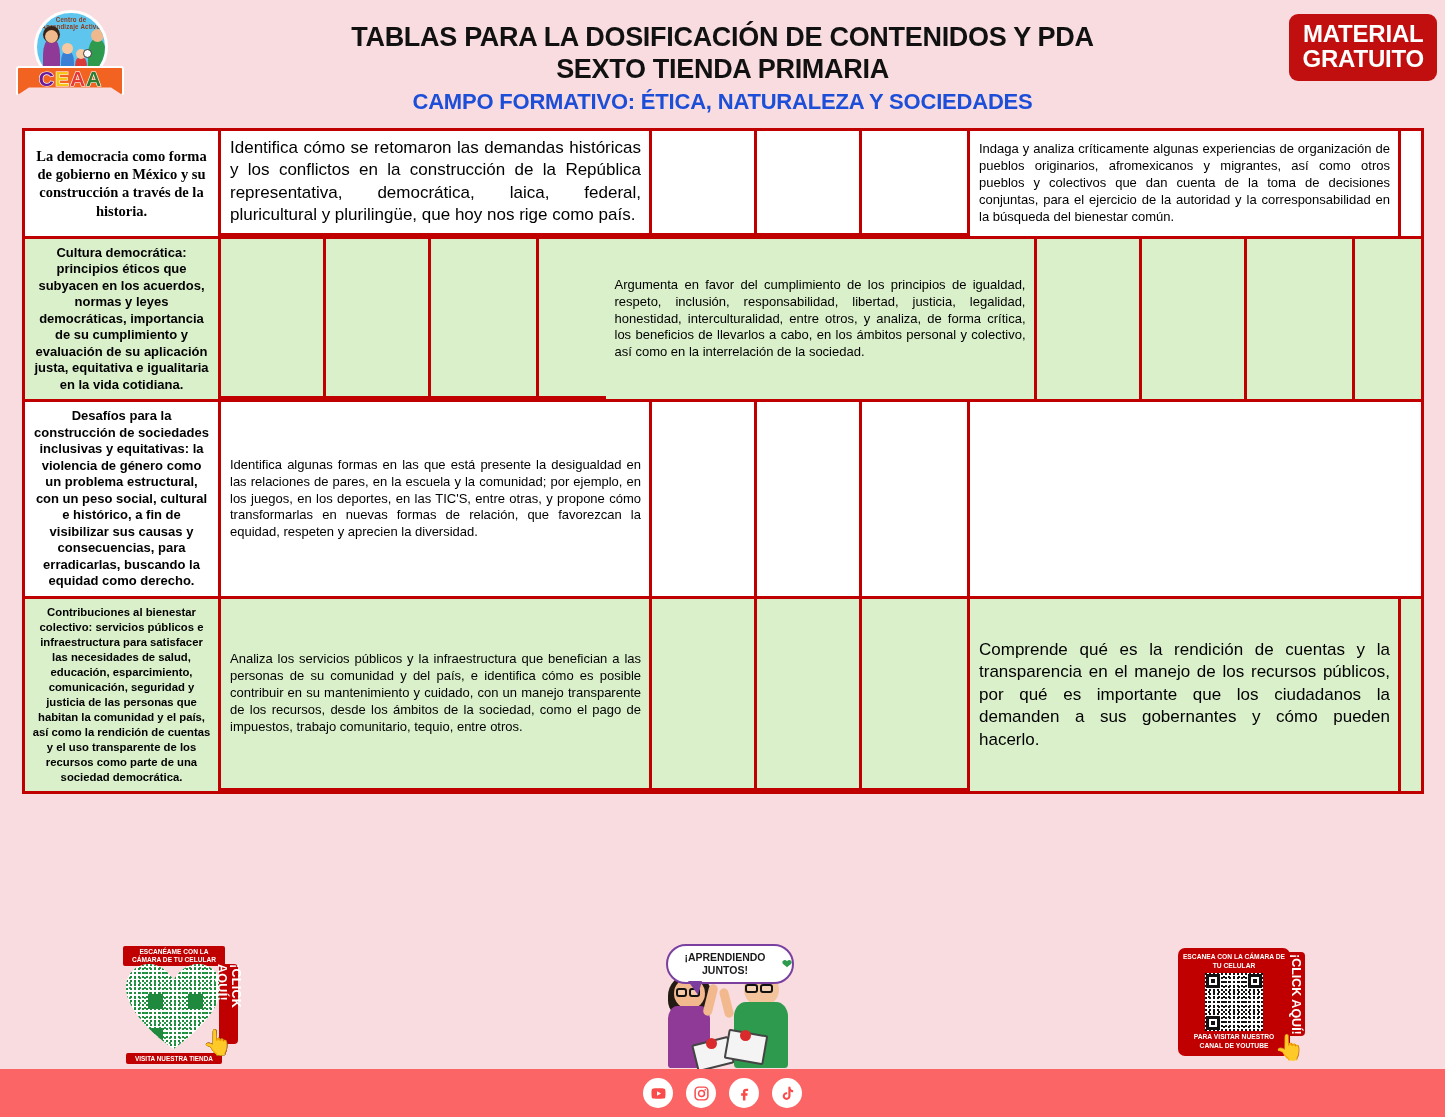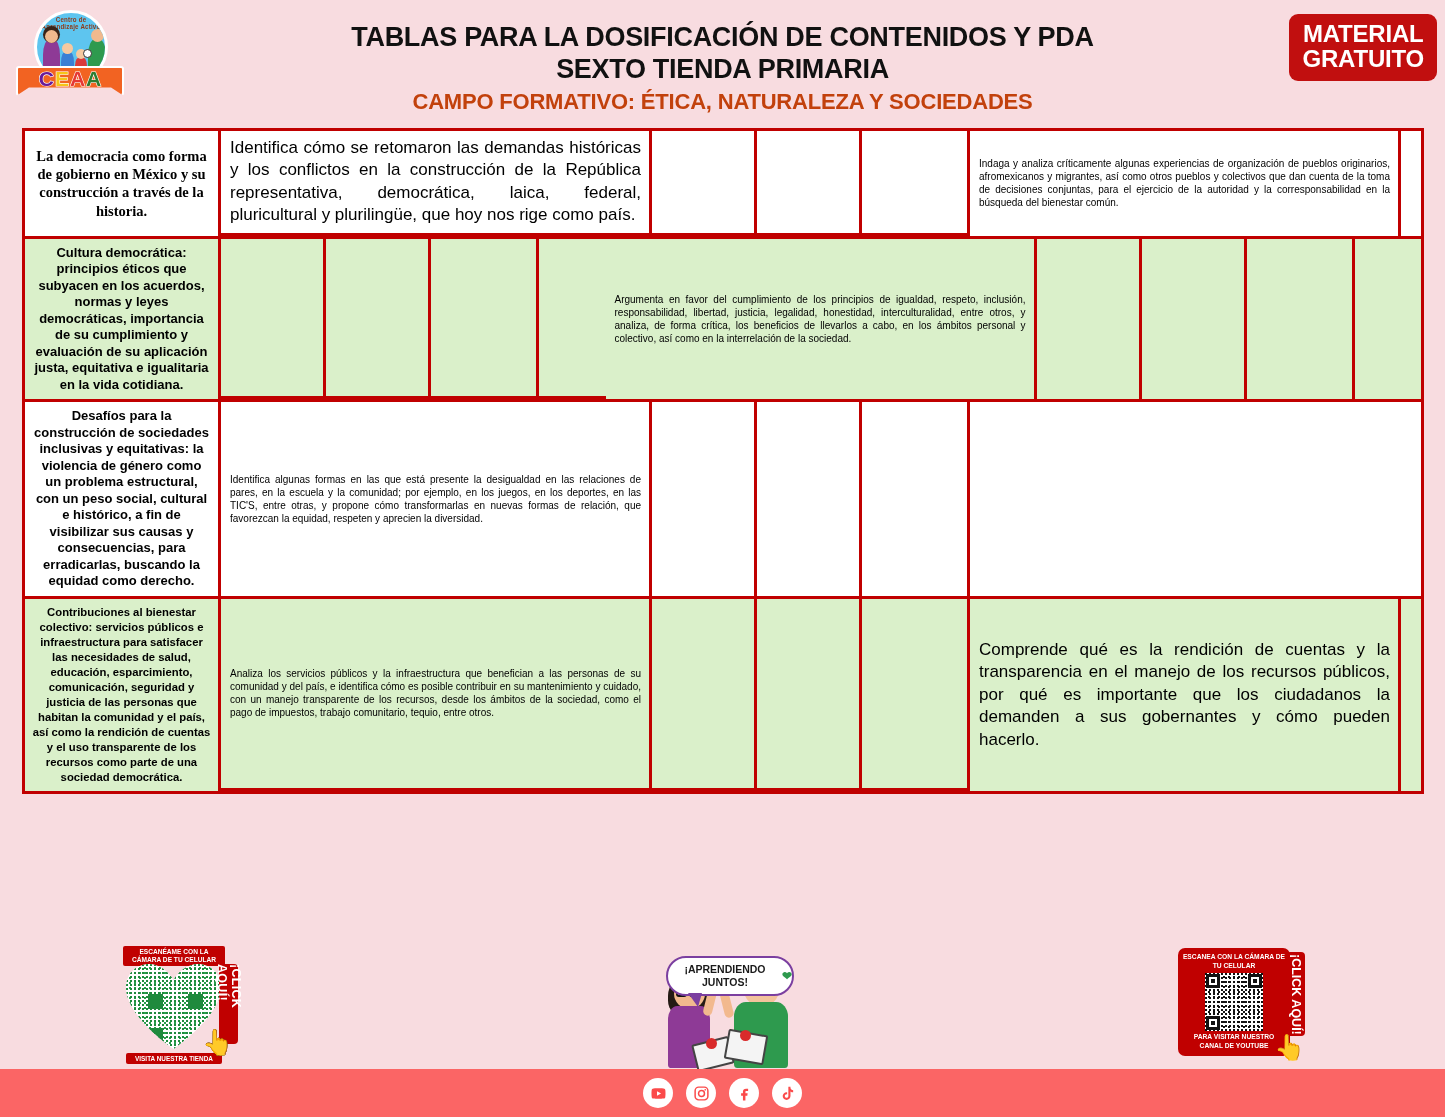--- a/index.html
+++ b/index.html
@@ -91,21 +91,21 @@
   .title-main {
     font-size: 27px;
     font-weight: bold;
     color: #111111;
     letter-spacing: -.3px;
     line-height: 1.18;
   }
   .title-sub {
     font-size: 22px;
     font-weight: bold;
-    color: #c2410c;
+    color: #1d4ed8;
     margin-top: 3px;
     letter-spacing: -.2px;
   }
 
   .material-badge {
     position: absolute;
     right: 8px;
     top: 14px;
     background: #c10f0f;
     color: #ffffff;
@@ -166,21 +166,21 @@
     border-right: 3px solid #c00000;
     padding: 6px 8px 6px 9px;
     color: #000000;
     text-align: justify;
     text-justify: inter-word;
     display: flex;
     flex-direction: column;
     justify-content: center;
   }
   .pda-lg { font-size: 17px;   line-height: 1.32; }
-  .pda-sm { font-size: 10px; line-height: 1.30; }
+  .pda-sm { font-size: 13px; line-height: 1.30; }
 
   .blank { border-right: 3px solid #c00000; }
   .b1 { width: 105px; flex: 0 0 105px; }
   .b2 { width: 105px; flex: 0 0 105px; }
   .b3 { width: 108px; flex: 0 0 108px; }
   .b4 { flex: 1 1 auto; border-right: none; }
 
   .bg-white { background: #ffffff; }
   .bg-green { background: #daf0ca; }
 
@@ -242,21 +242,21 @@
     position: absolute; right: 8px; bottom: 4px;
     width: 30px; height: 30px;
     font-size: 25px; color: #ffffff;
     text-shadow: 0 0 0 #000;
     line-height: 1;
   }
 
   
   .mascots { position: absolute; left: 648px; top: 4px; width: 170px; height: 128px; }
   .bubble {
-    position: absolute; left: 18px; top: 12px;
+    position: absolute; left: 18px; top: 0;
     width: 128px; height: 40px;
     background: #ffffff;
     border: 2.5px solid #7b3fa0;
     border-radius: 22px;
     display: flex; align-items: center; justify-content: center;
     font-size: 10.5px; font-weight: bold; color: #1a1a1a;
     text-align: center; line-height: 1.2;
     z-index: 3;
   }
   .bubble:after {

